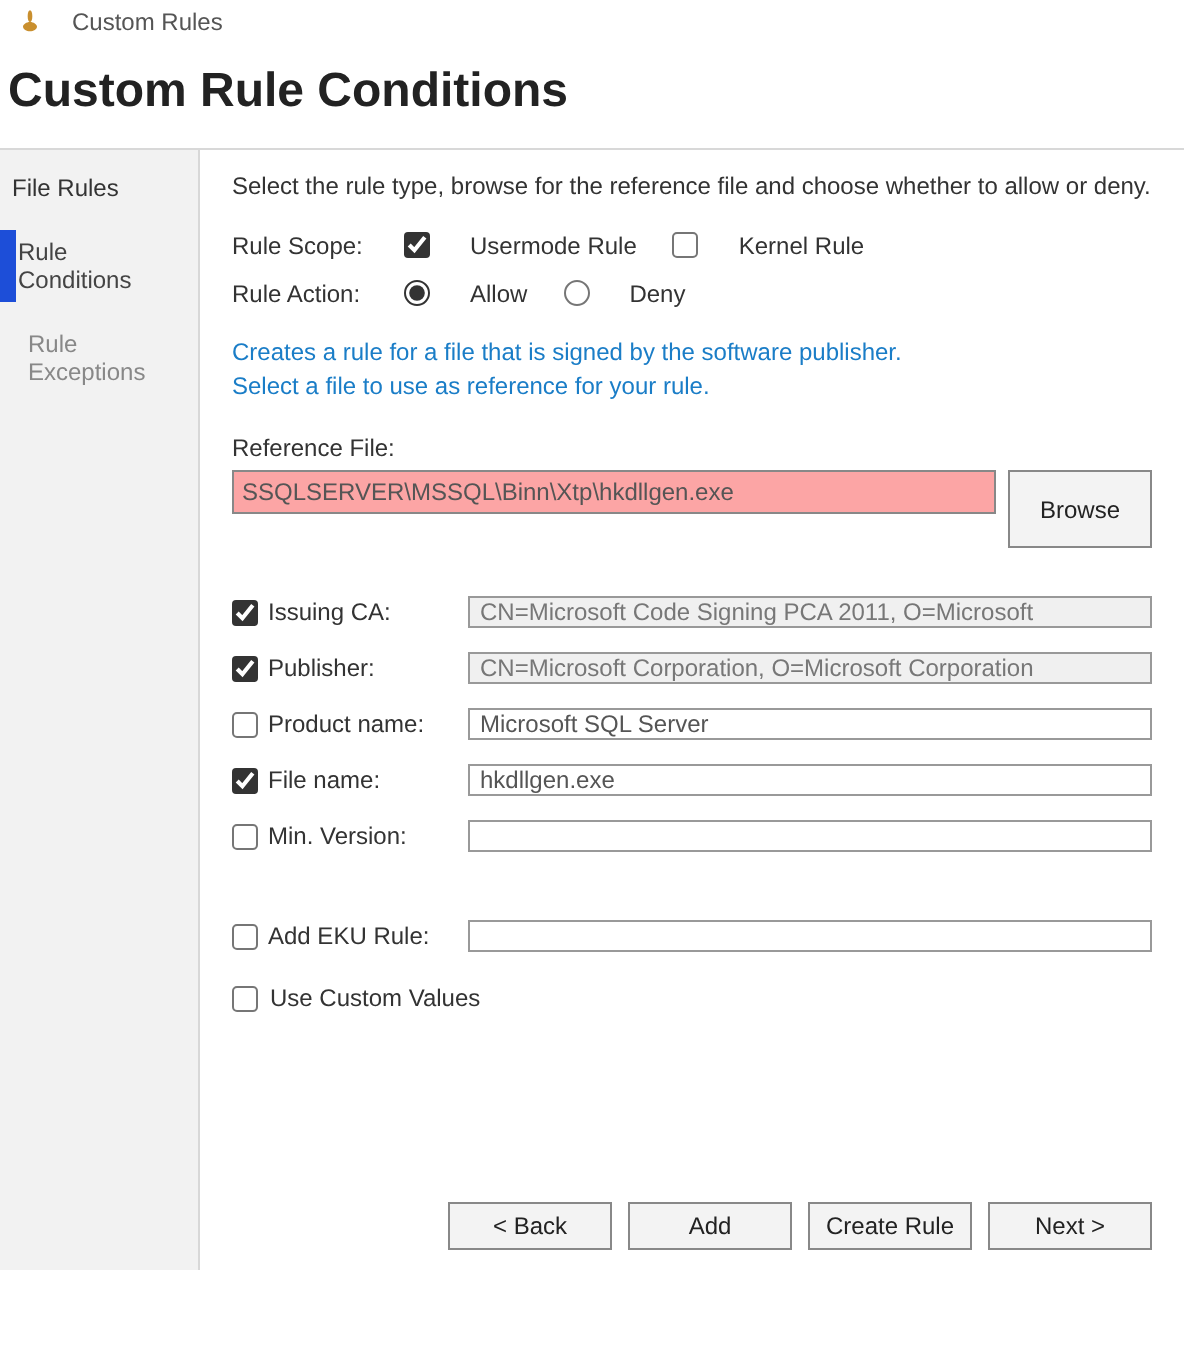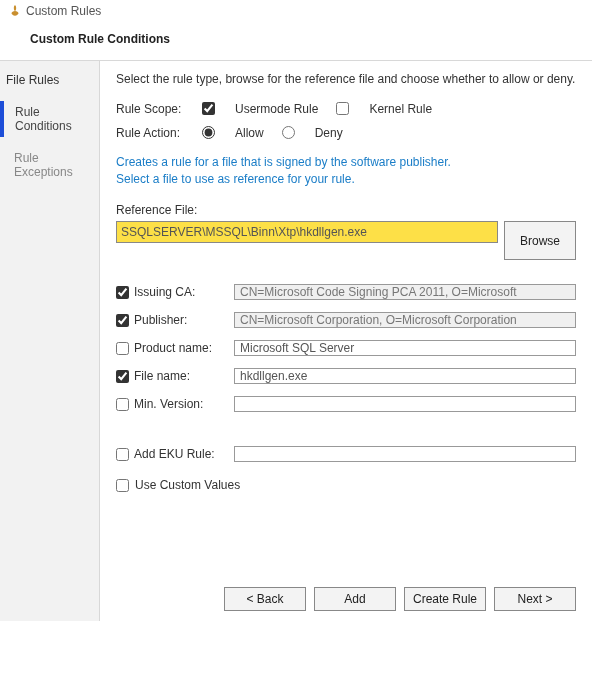--- a/index.html
+++ b/index.html
@@ -9,30 +9,30 @@
     font-size: 12px;
     color: #333;
     background: #fff;
     width: 592px;
     height: 675px;
     overflow: hidden;
   }
   .titlebar {
     display: flex;
     align-items: center;
-    gap: 4px;
+    gap: 14px;
     padding: 4px 8px;
     font-size: 12px;
     color: #555;
   }
   .titlebar .icon { width: 14px; height: 14px; }
   .heading {
-    font-size: 12px;
+    font-size: 24px;
     font-weight: bold;
-    padding: 10px 14px 14px 30px;
+    padding: 10px 14px 14px 4px;
     color: #222;
   }
   .body {
     display: flex;
     border-top: 1px solid #d8d8d8;
   }
   .sidebar {
     width: 100px;
     background: #f2f2f2;
     border-right: 1px solid #d8d8d8;
@@ -46,22 +46,22 @@
   }
   .sidebar-item {
     padding: 4px 6px 4px 14px;
     font-size: 12px;
     color: #888;
     cursor: pointer;
     margin-top: 10px;
   }
   .sidebar-item.active {
     color: #444;
-    border-left: 4px solid #1d4ed8;
-    padding-left: 11px;
+    border-left: 8px solid #1d4ed8;
+    padding-left: 1px;
   }
   .main {
     flex: 1;
     padding: 10px 16px 10px 16px;
     display: flex;
     flex-direction: column;
   }
   .intro { line-height: 1.4; margin-bottom: 14px; }
   .row {
     display: flex;
@@ -86,21 +86,21 @@
   .hint {
     color: #1a7dc7;
     line-height: 1.4;
     margin: 4px 0 16px 0;
   }
   .reffile-label { margin-bottom: 4px; }
   .reffile-row { display: flex; gap: 6px; margin-bottom: 24px; }
   .reffile-row input[type="text"] {
     flex: 1; height: 22px; padding: 0 4px;
     font-family: inherit; font-size: 12px;
-    border: 1px solid #888; background: #fde047; color: #555;
+    border: 1px solid #888; background: #fca5a5; color: #555;
   }
   .btn {
     height: 39px; min-width: 72px;
     border: 1px solid #888; background: #f3f3f3;
     font-family: inherit; font-size: 12px; color: #222;
     cursor: pointer;
   }
   .form-grid { display: grid; grid-template-columns: 18px 100px 1fr; row-gap: 12px; align-items: center; }
   .form-grid input[type="text"] {
     height: 16px; padding: 0 5px;

